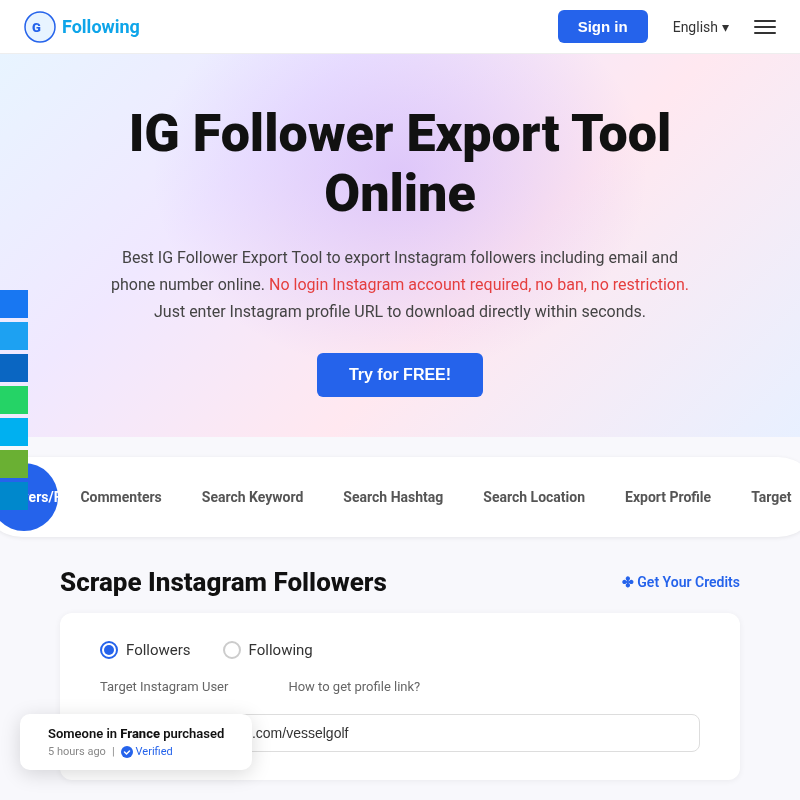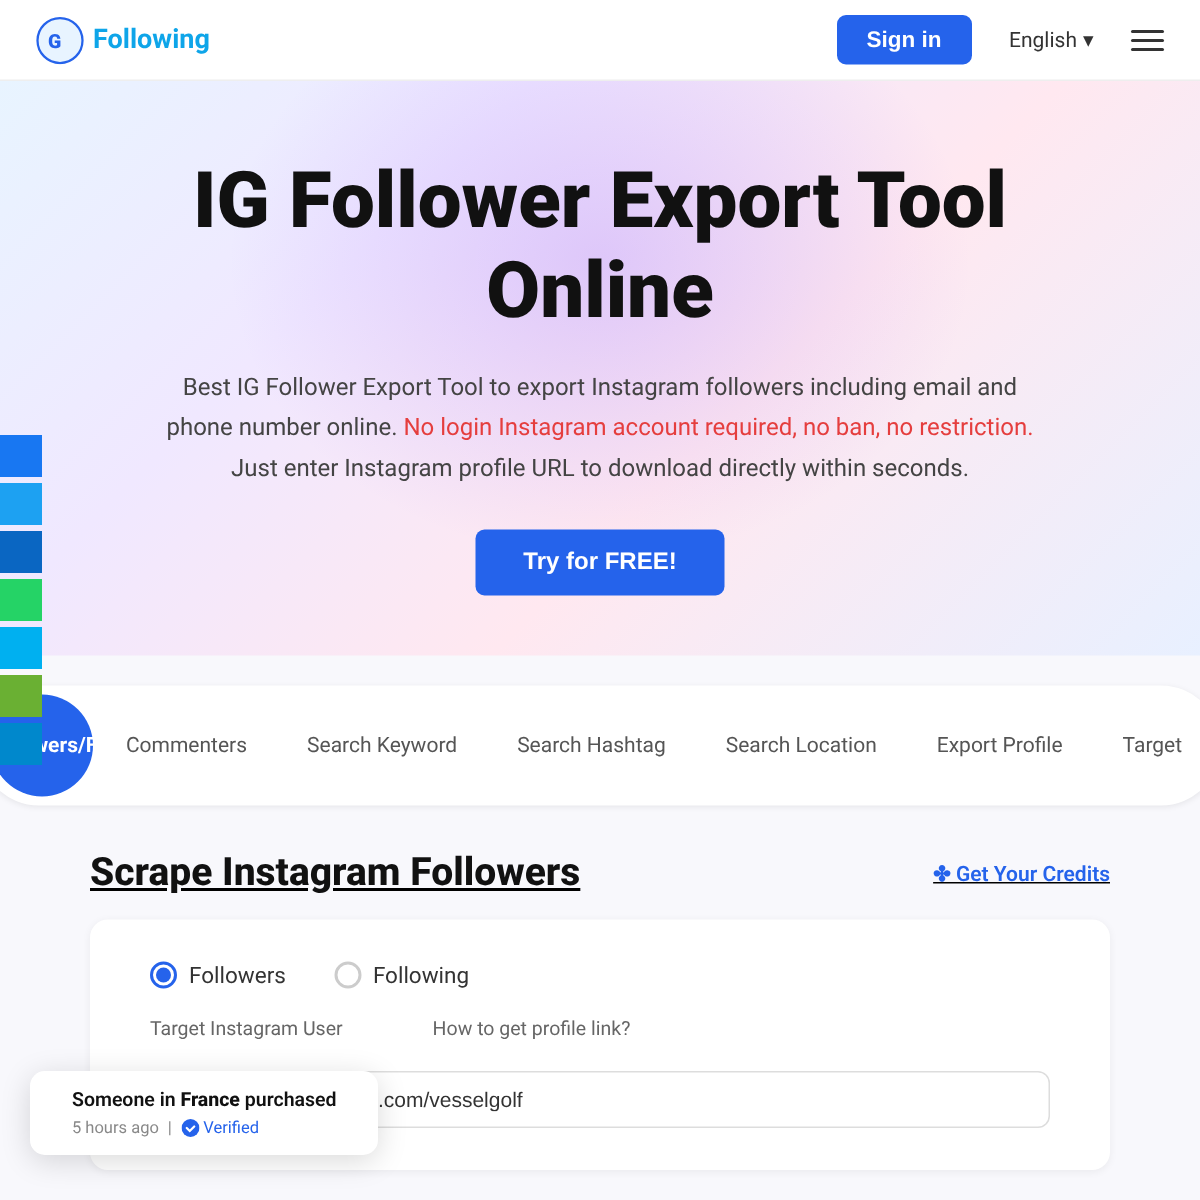--- a/index.html
+++ b/index.html
@@ -162,21 +162,21 @@
       background: white;
       border-radius: 50px;
       padding: 6px 8px;
       gap: 4px;
       box-shadow: 0 1px 4px rgba(0,0,0,0.08);
     }
     .tab-item {
       padding: 10px 18px;
       border-radius: 40px;
       font-size: 14px;
-      font-weight: 400;
+      font-weight: 700;
       color: #555;
       cursor: pointer;
       text-align: center;
       white-space: nowrap;
       line-height: 1.3;
     }
     .tab-item.active {
       background: #2563eb;
       color: white;
       font-weight: 700;
@@ -193,21 +193,20 @@
     
     .content-section {
       padding: 20px 60px 10px;
       background: #f8f8fc;
     }
     .section-header {
       display: flex;
       align-items: center;
       justify-content: space-between;
       margin-bottom: 16px;
-      text-decoration: underline;
     }
     .section-title {
       font-size: 26px;
       font-weight: 800;
       color: #111;
     }
     .credits-link {
       color: #2563eb;
       font-size: 14px;
       font-weight: 600;

